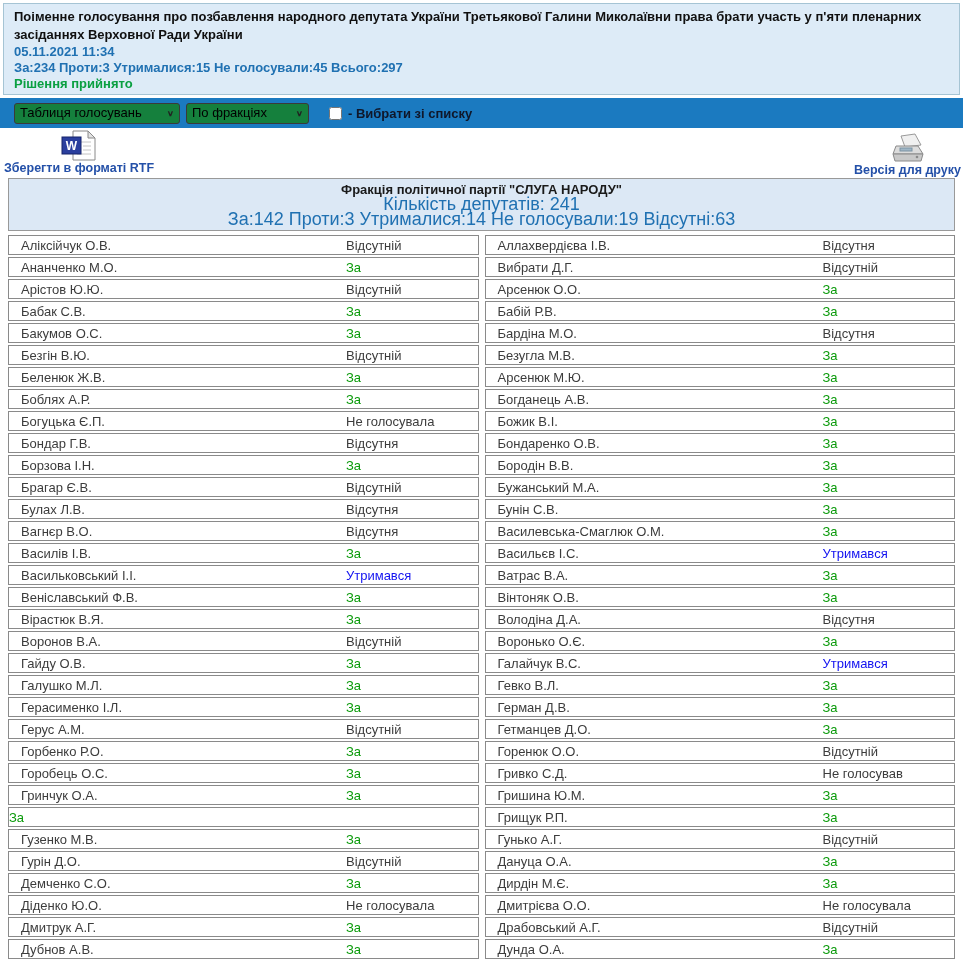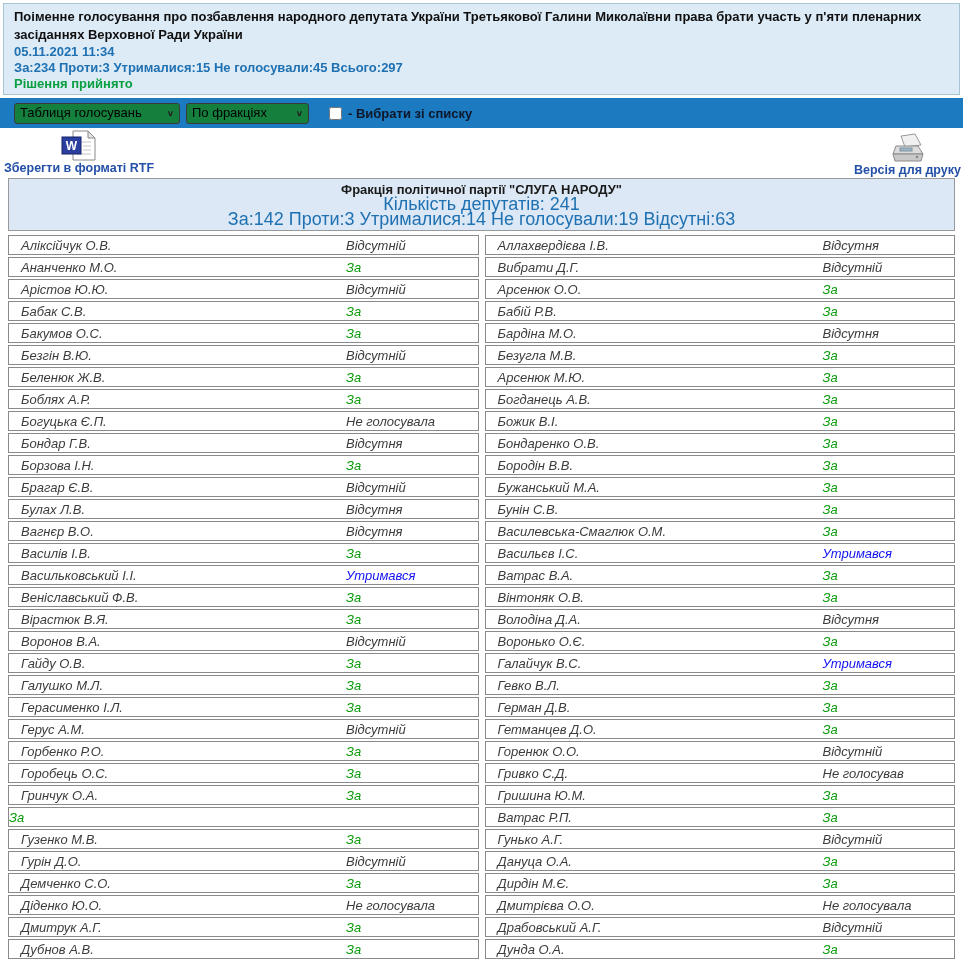--- a/index.html
+++ b/index.html
@@ -69,21 +69,21 @@
   .fraction-block{
     margin:3px 8px 4px 8px;
     background:var(--fraction-bg);
     border:1px solid #999;
     text-align:center;
     padding:3px 0 3px 0;
   }
   .fraction-title{font-weight:bold;font-size:13px;line-height:15px;color:#1a1a1a;}
   .fraction-count,.fraction-stats{font-size:18px;line-height:15px;color:var(--info-blue);}
   
-  .votes{display:flex;gap:6px;margin:0 8px;font-style:italic;}
+  .votes{display:flex;gap:6px;margin:0 8px;}
   .col{width:471px;}
   .vote-row{
     display:flex;align-items:center;
     height:20px;margin-bottom:2px;background:#fff;
     border:1px solid var(--row-border);
   }
   .dep-name{
     width:337px;padding-left:12px;
     font-size:13px;color:var(--text-dark);
     white-space:nowrap;overflow:hidden;
@@ -387,21 +387,21 @@
       </div>
       <div class="vote-row">
         <div class="dep-name">Гривко С.Д.</div>
         <div class="dep-vote v-novote">Не голосував</div>
       </div>
       <div class="vote-row">
         <div class="dep-name">Гришина Ю.М.</div>
         <div class="dep-vote v-for">За</div>
       </div>
       <div class="vote-row">
-        <div class="dep-name">Ватрас Р.П.</div>
+        <div class="dep-name">Грищук Р.П.</div>
         <div class="dep-vote v-for">За</div>
       </div>
       <div class="vote-row">
         <div class="dep-name">Гунько А.Г.</div>
         <div class="dep-vote v-absent">Відсутній</div>
       </div>
       <div class="vote-row">
         <div class="dep-name">Дануца О.А.</div>
         <div class="dep-vote v-for">За</div>
       </div>

